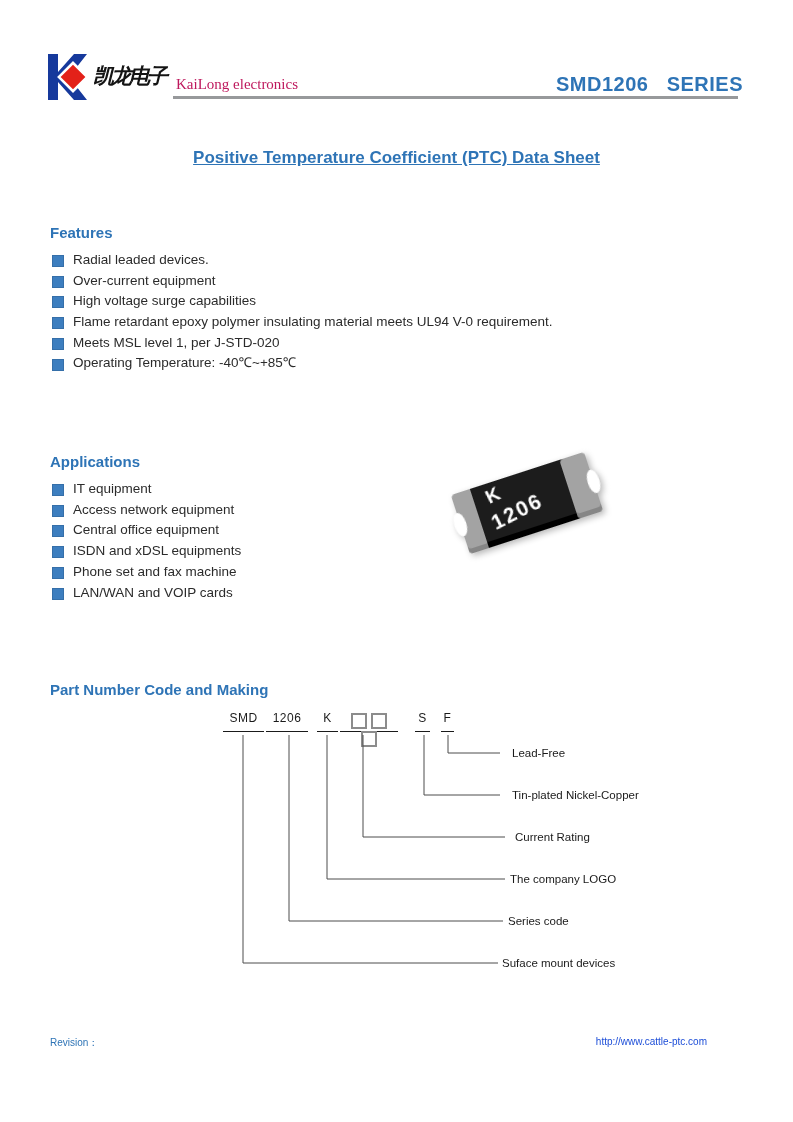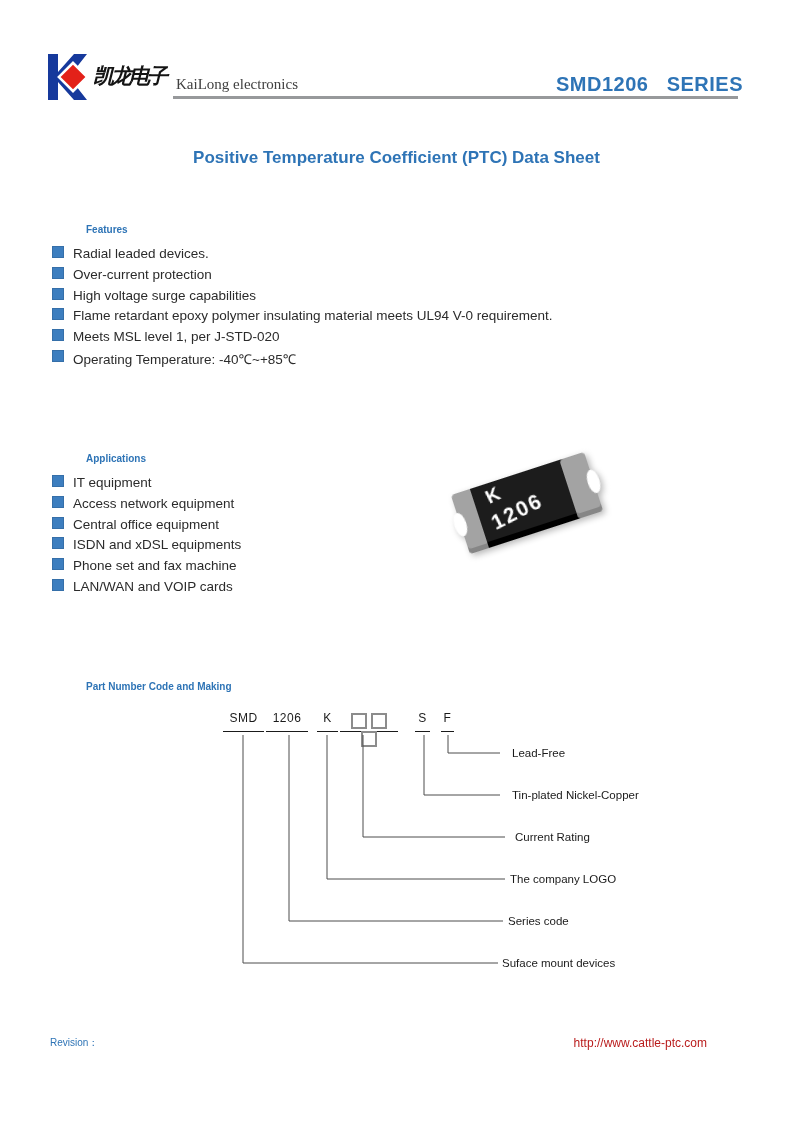--- a/index.html
+++ b/index.html
@@ -9,41 +9,41 @@
   }
   
   .logo-svg{position:absolute;left:41px;top:52px;width:52px;height:50px;}
   .logo-cn{
     position:absolute;left:93px;top:62px;width:82px;height:32px;
     font-family:"DejaVu Sans",sans-serif;font-weight:bold;font-style:italic;
     font-size:21px;letter-spacing:-3px;color:#141414;white-space:nowrap;overflow:hidden;
   }
   .logo-en{
     position:absolute;left:176px;top:76px;
-    font-family:"Liberation Serif",serif;font-size:15px;color:#404040;white-space:pre;
+    font-family:"Liberation Serif",serif;font-size:15px;color:#be185d;white-space:pre;
   }
   .series-title{
     position:absolute;top:73px;right:50px;
     font-size:20px;font-weight:bold;color:#2e74b6;white-space:pre;letter-spacing:.5px;
   }
   .header-rule{position:absolute;left:173px;top:96px;width:565px;height:3px;background:#97999b;}
   
   .page-title{
     position:absolute;left:0;top:148px;width:793px;text-align:center;
-    font-size:17px;font-weight:bold;color:#2e74b6;
-  }
-  
-  .sec-heading{position:absolute;left:50px;font-size:10px;font-weight:bold;color:#2e74b6;margin-left:36px;}
+    font-size:17px;font-weight:bold;color:#2e74b6;text-decoration:underline;
+  }
+  
+  .sec-heading{position:absolute;left:50px;font-size:15px;font-weight:bold;color:#2e74b6;}
   #features-heading{top:224px;}
   #applications-heading{top:453px;}
   #partnumber-heading{top:681px;}
   .bullet-list{position:absolute;left:52px;}
   #features-list{top:246px;}
   #applications-list{top:475px;}
-  .bullet-item{display:flex;align-items:flex-start;height:20.8px;}
+  .bullet-item{display:flex;align-items:flex-end;height:20.8px;}
   .bullet-sq{
     width:10px;height:10px;background:#3d7ebf;border:1px solid #356fa9;
     margin-right:9px;flex:0 0 auto;
   }
   .bullet-text{font-size:13.5px;color:#2b2b2b;white-space:pre;}
   
   .chip-wrap{position:absolute;left:450px;top:452px;width:154px;height:102px;}
   .chip{
     position:absolute;left:7px;top:20px;width:140px;height:62px;
     transform:rotate(-18deg);filter:drop-shadow(2px 3px 3px rgba(0,0,0,0.28));
@@ -78,21 +78,21 @@
     display:inline-block;width:12px;height:12px;border:2px solid #8c8c8c;
     margin:2px 2px 0 2px;vertical-align:top;background:#fff;
   }
   
   .diagram-svg{position:absolute;left:0;top:733px;width:793px;height:245px;}
   .diagram-svg text{font-family:"Liberation Sans",sans-serif;font-size:11.5px;fill:#1a1a1a;}
   .diagram-svg polyline{fill:none;stroke:#4d4d4d;stroke-width:1;}
   
   .footer-revision{position:absolute;left:50px;top:1036px;font-size:10px;color:#2e74b6;white-space:pre;}
   .footer-url{
-    position:absolute;top:1036px;right:86px;font-size:12px;color:#b91c1c;
+    position:absolute;top:1036px;right:86px;font-size:10px;color:#1d4ed8;
     text-decoration:none;
   }
 </style>
 </head>
 <body>
 
 <div class="page">
 
   <svg class="logo-svg" viewBox="0 0 100 100">
     <path d="M12 4 H32 V40 L64 4 H90 L54 50 L90 96 H64 L32 60 V96 H12 Z" fill="#16399c"></path>
@@ -106,21 +106,21 @@
   <div class="page-title">Positive Temperature Coefficient (PTC) Data Sheet</div>
 
   <div class="sec-heading" id="features-heading">Features</div>
   <div class="bullet-list" id="features-list">
     <div class="bullet-item">
         <span class="bullet-sq"></span>
         <span class="bullet-text">Radial leaded devices.</span>
       </div>
     <div class="bullet-item">
         <span class="bullet-sq"></span>
-        <span class="bullet-text">Over-current protection</span>
+        <span class="bullet-text">Over-current equipment</span>
       </div>
     <div class="bullet-item">
         <span class="bullet-sq"></span>
         <span class="bullet-text">High voltage surge capabilities</span>
       </div>
     <div class="bullet-item">
         <span class="bullet-sq"></span>
         <span class="bullet-text">Flame retardant epoxy polymer insulating material meets UL94 V-0 requirement.</span>
       </div>
     <div class="bullet-item">

